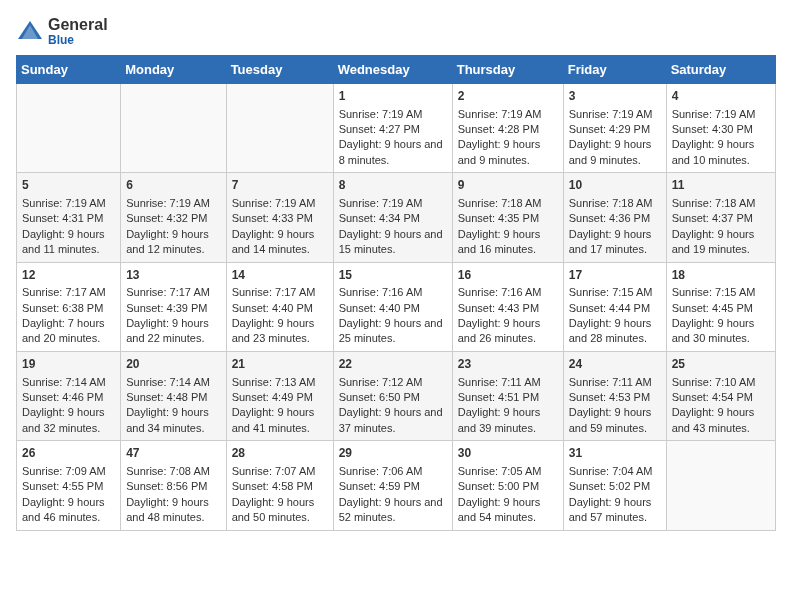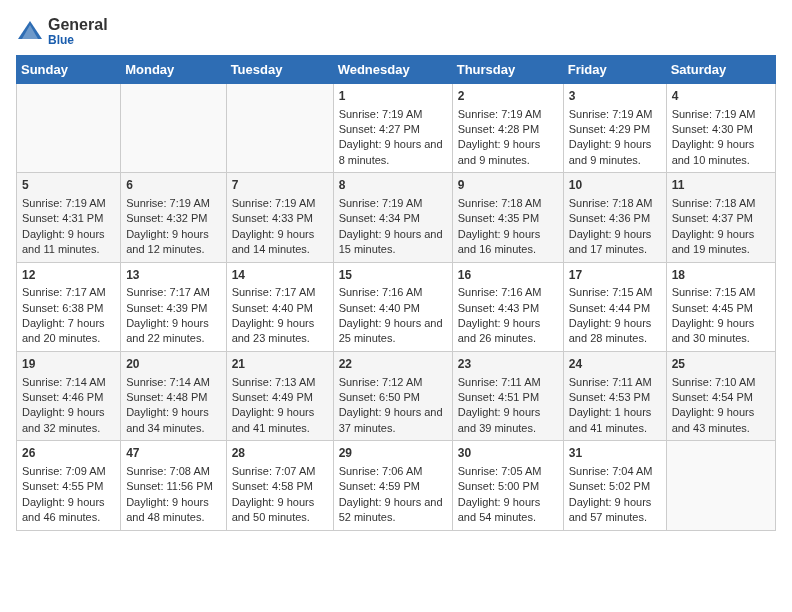--- a/index.html
+++ b/index.html
@@ -262,40 +262,40 @@
         <td>
           <span class="day-num">23</span>
           <div>Sunrise: 7:11 AM</div>
           <div>Sunset: 4:51 PM</div>
           <div>Daylight: 9 hours and 39 minutes.</div>
         </td>
         <td>
           <span class="day-num">24</span>
           <div>Sunrise: 7:11 AM</div>
           <div>Sunset: 4:53 PM</div>
-          <div>Daylight: 1 hours and 41 minutes.</div>
+          <div>Daylight: 9 hours and 59 minutes.</div>
         </td>
         <td>
           <span class="day-num">25</span>
           <div>Sunrise: 7:10 AM</div>
           <div>Sunset: 4:54 PM</div>
           <div>Daylight: 9 hours and 43 minutes.</div>
         </td>
       </tr>
       <tr>
         <td>
           <span class="day-num">26</span>
           <div>Sunrise: 7:09 AM</div>
           <div>Sunset: 4:55 PM</div>
           <div>Daylight: 9 hours and 46 minutes.</div>
         </td>
         <td>
           <span class="day-num">47</span>
           <div>Sunrise: 7:08 AM</div>
-          <div>Sunset: 11:56 PM</div>
+          <div>Sunset: 8:56 PM</div>
           <div>Daylight: 9 hours and 48 minutes.</div>
         </td>
         <td>
           <span class="day-num">28</span>
           <div>Sunrise: 7:07 AM</div>
           <div>Sunset: 4:58 PM</div>
           <div>Daylight: 9 hours and 50 minutes.</div>
         </td>
         <td>
           <span class="day-num">29</span>

